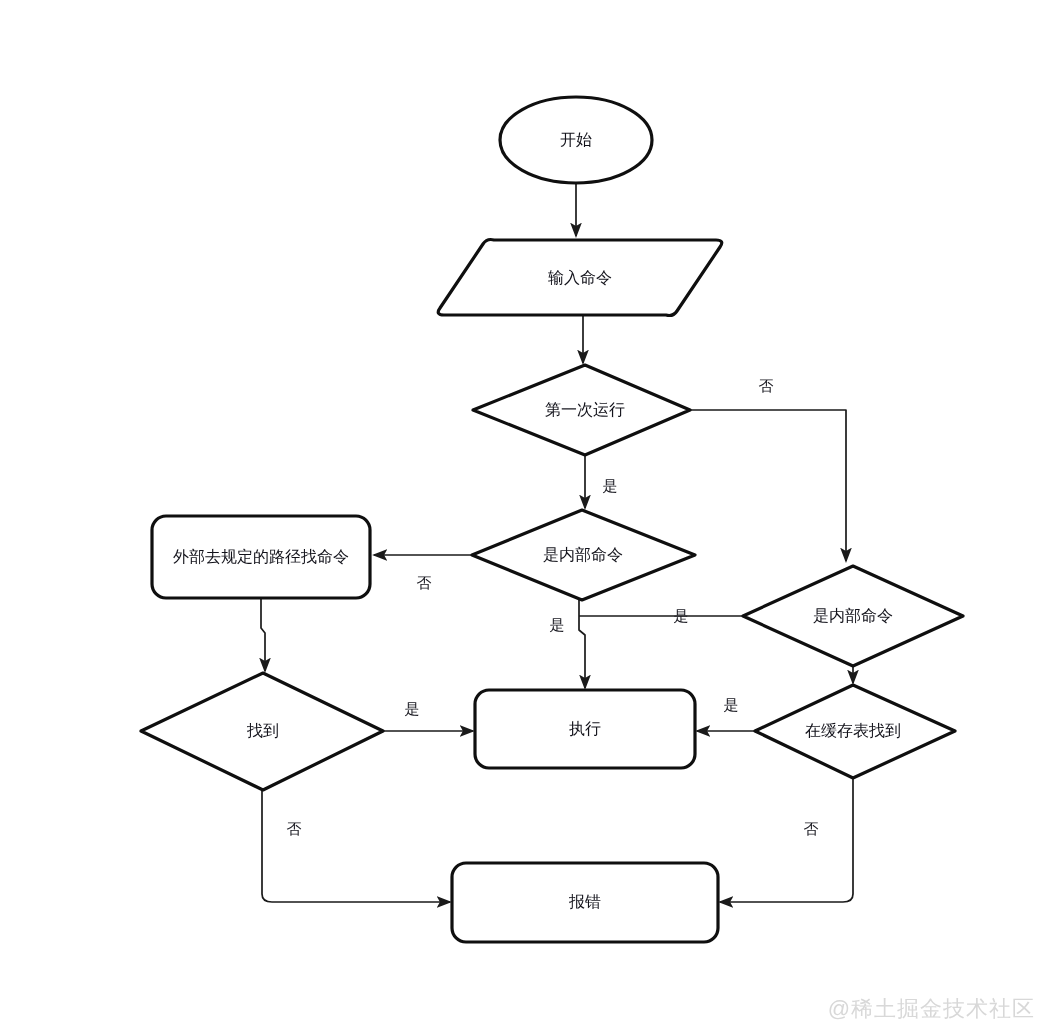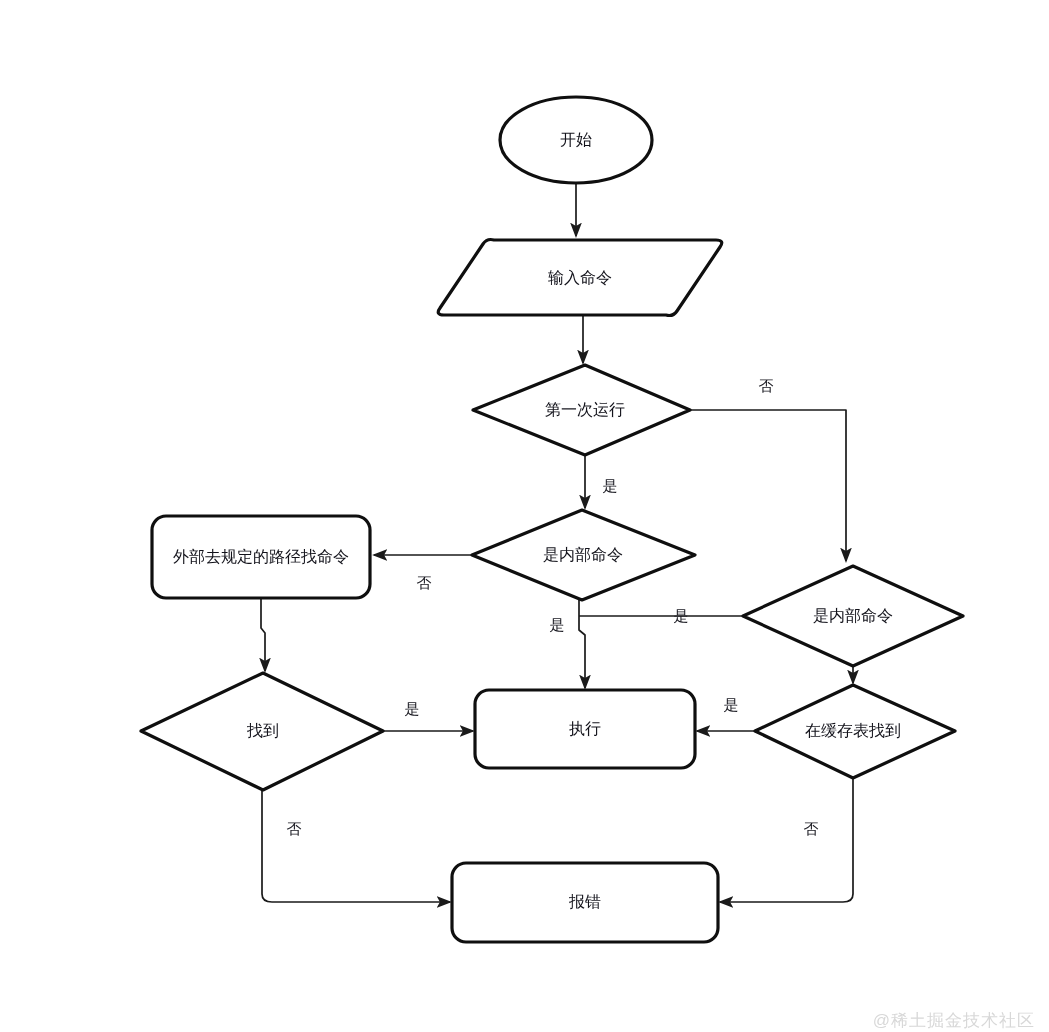--- a/index.html
+++ b/index.html
@@ -51,23 +51,23 @@
   .edge-label {
     font-family: "Liberation Sans", "DejaVu Sans", sans-serif;
     font-size: 15px;
     fill: #14141c;
     text-anchor: middle;
     dominant-baseline: middle;
   }
   .watermark-text {
     position: absolute;
     right: 14px;
-    bottom: 0;
+    bottom: 8px;
     font-family: "Liberation Sans", "DejaVu Sans", sans-serif;
-    font-size: 17px;
+    font-size: 22px;
     color: #d8d8d8;
     letter-spacing: 1px;
     user-select: none;
     white-space: nowrap;
   }
 </style>
 </head>
 <body>
 
 <div id="canvas-wrap">

